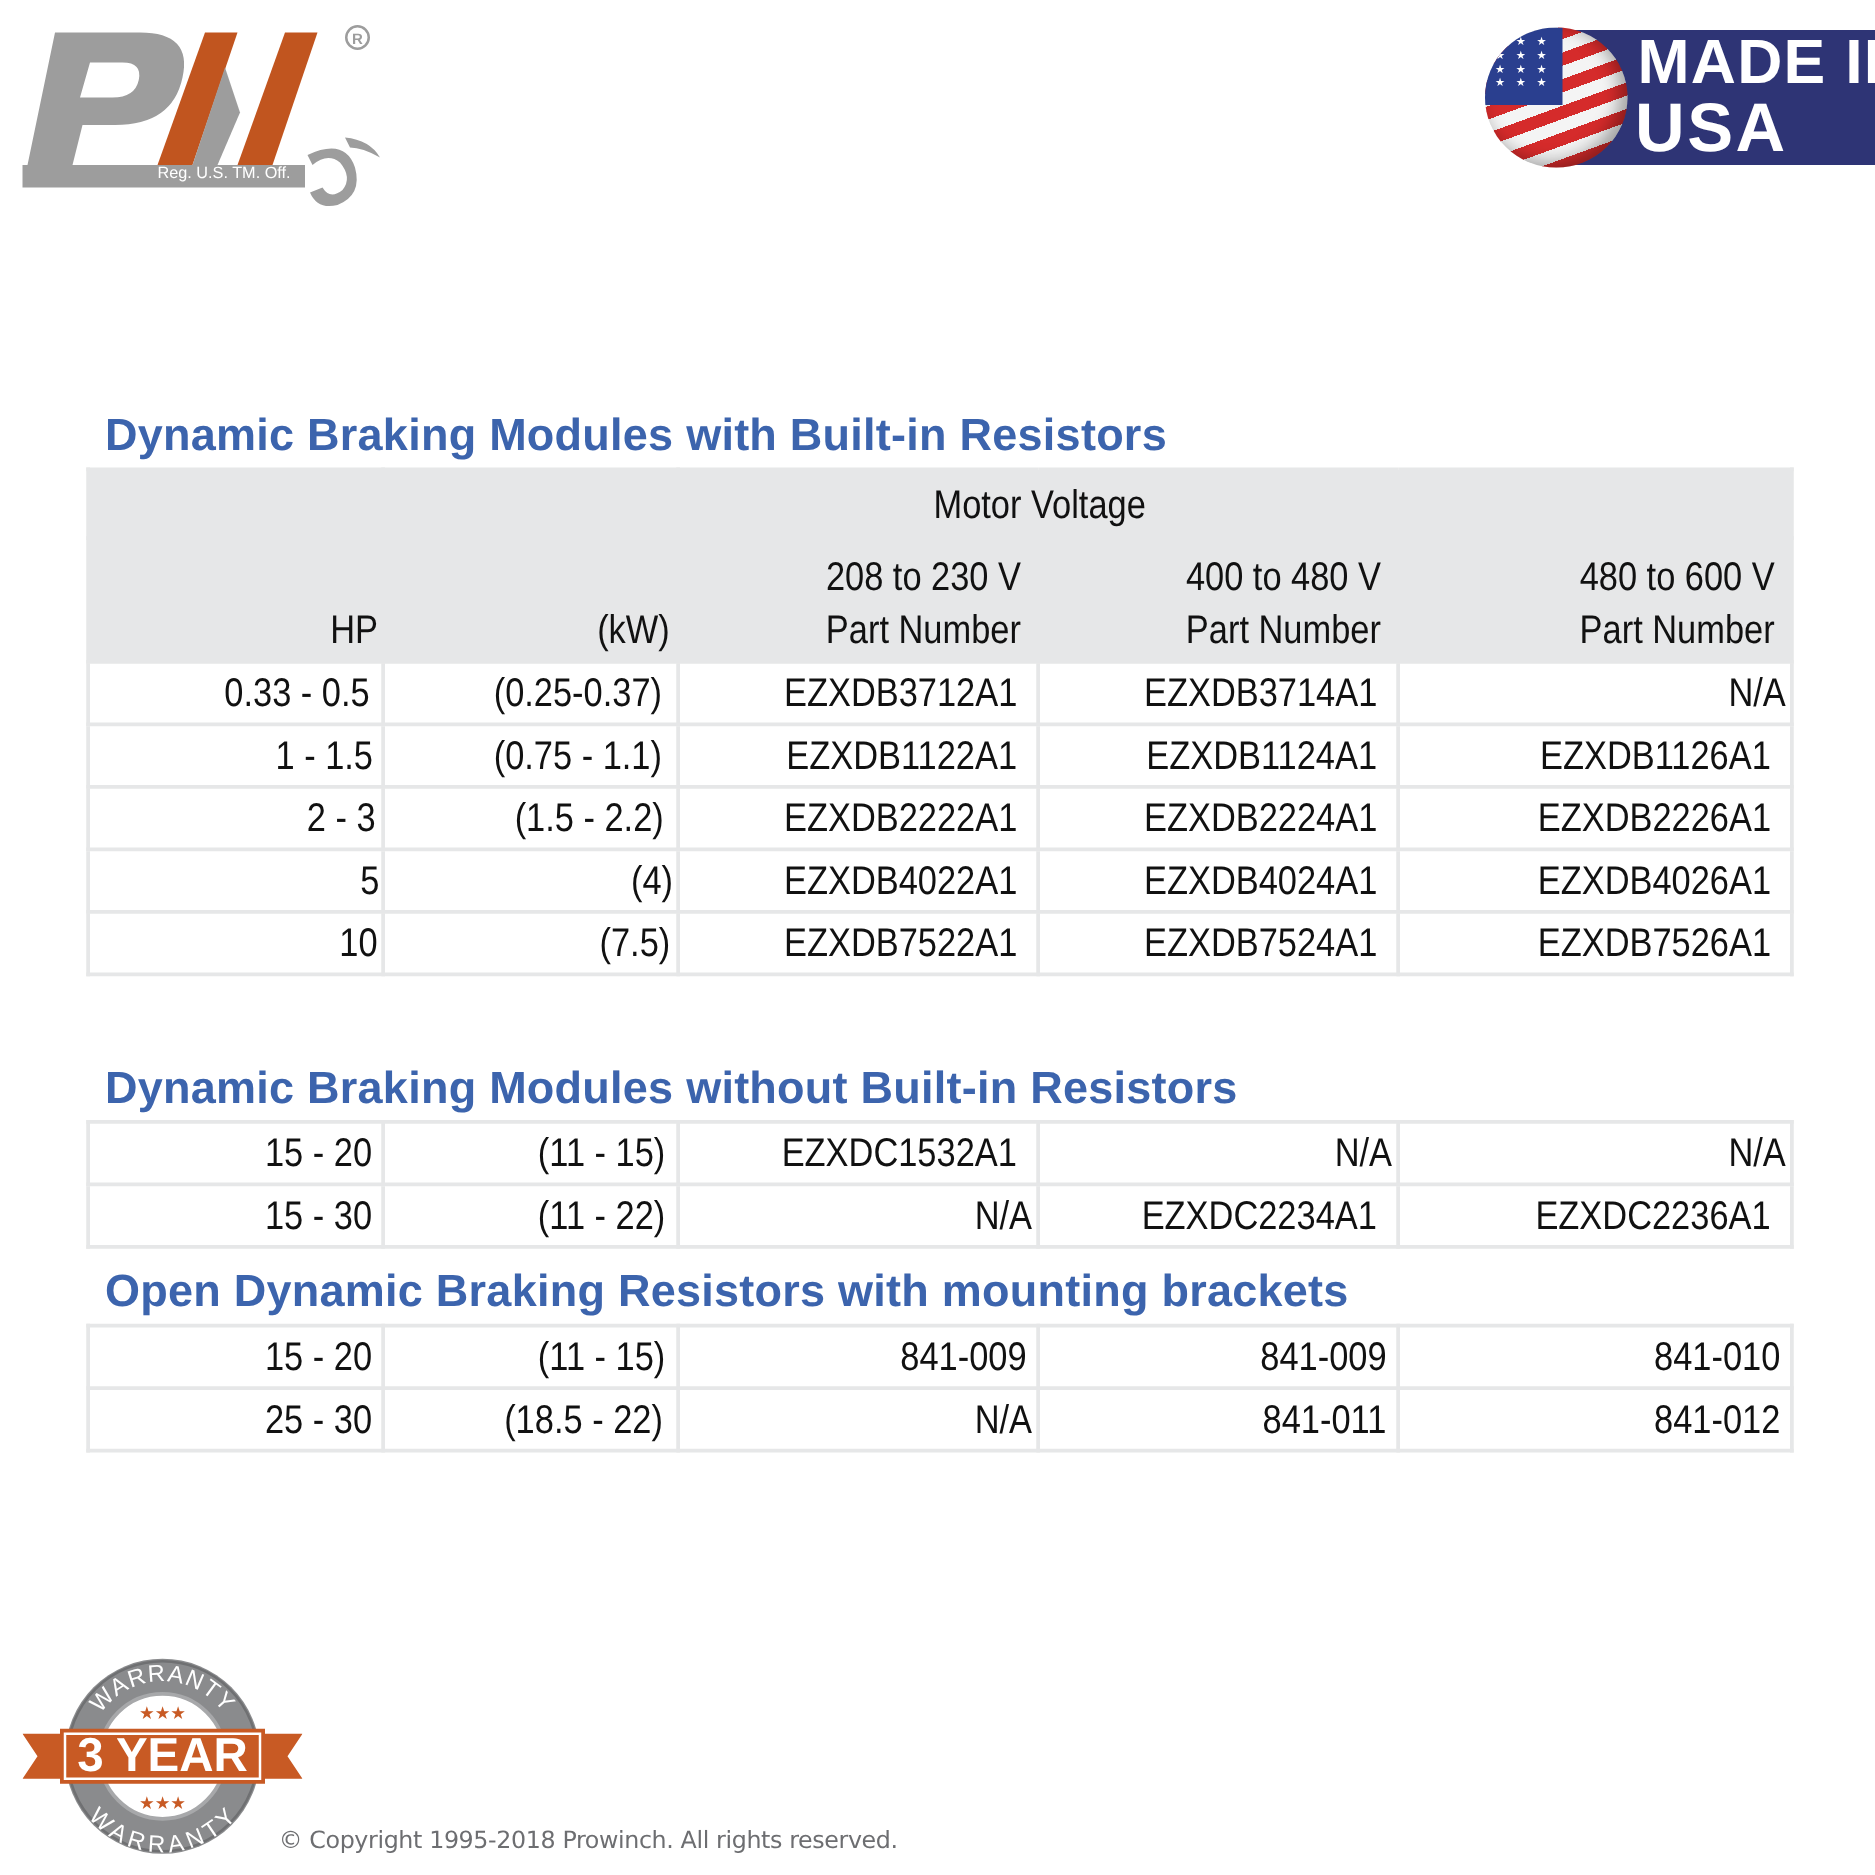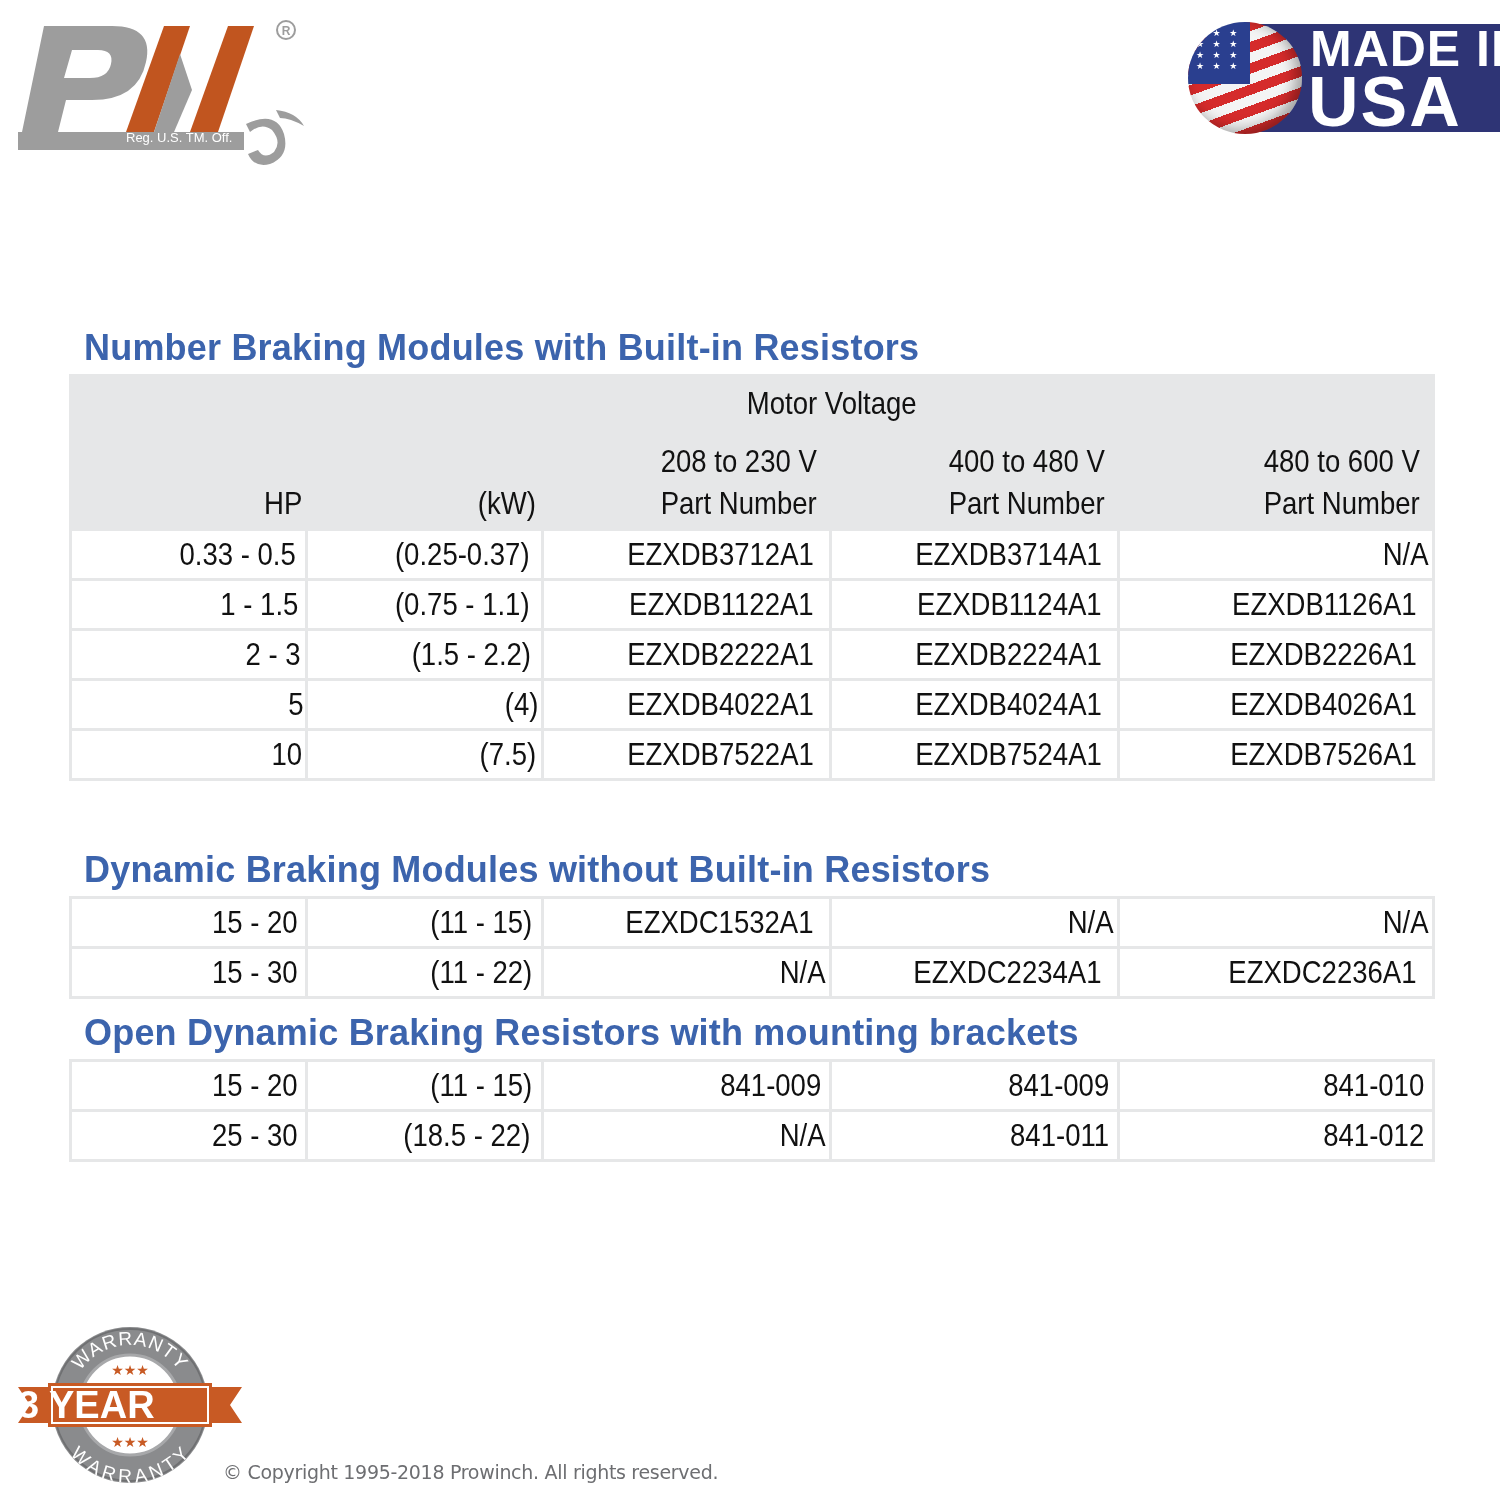--- a/index.html
+++ b/index.html
@@ -30,21 +30,21 @@
       color: #fff; font-size: 9px; line-height: 11px; letter-spacing: 3px;
       padding: 6px 0 0 8px; box-sizing: border-box;
     }
     .usa-badge .made {
       position: absolute; left: 124px; top: 5px; color: #fff;
       font-weight: bold; font-size: 50px; letter-spacing: 1px; line-height: 44px;
       white-space: nowrap;
     }
     .usa-badge .usa {
       position: absolute; left: 122px; top: 40px; color: #fff;
-      font-weight: bold; font-size: 70px; letter-spacing: 2px; line-height: 80px;
+      font-weight: bold; font-size: 55px; letter-spacing: 2px; line-height: 80px;
       white-space: nowrap;
     }
 
     
     .section-title {
       position: absolute; left: 84px;
       color: #3c64ad; font-weight: bold; font-size: 36px; line-height: 40px;
       white-space: nowrap; letter-spacing: 0.2px;
     }
 
@@ -113,21 +113,21 @@
 
 <div class="usa-badge">
   <div class="band"></div>
   <div class="flag">
     <div class="canton">★ ★ ★ ★ ★ ★ ★ ★ ★ ★ ★ ★</div>
   </div>
   <div class="made">MADE IN</div>
   <div class="usa">USA</div>
 </div>
 
-<div class="section-title" style="top:328px;">Number Braking Modules with Built-in Resistors</div>
+<div class="section-title" style="top:328px;">Dynamic Braking Modules with Built-in Resistors</div>
 
 <table class="spec-table" style="top:374px;">
   <colgroup>
       <col class="c-hp">
       <col class="c-kw">
       <col class="c-v1">
       <col class="c-v2">
       <col class="c-v3">
     </colgroup>
   <thead>
@@ -272,16 +272,16 @@
 
     <polygon points="0,62 36,62 36,98 0,98 12,80" fill="#c85a24"></polygon>
     <polygon points="224,62 188,62 188,98 224,98 212,80" fill="#c85a24"></polygon>
 
     <rect x="30" y="58" width="164" height="44" fill="#c85a24"></rect>
     <rect x="34" y="62" width="156" height="36" fill="none" stroke="#ffffff" stroke-width="2"></rect>
 
     <text x="112" y="50" text-anchor="middle" font-size="14" fill="#c85a24" font-family="DejaVu Sans, sans-serif">★★★</text>
     <text x="112" y="122" text-anchor="middle" font-size="14" fill="#c85a24" font-family="DejaVu Sans, sans-serif">★★★</text>
   </svg>
-  <span style="position:absolute;left:0;width:224px;top:59px;color:#fff;font-weight:bold;font-size:38px;line-height:42px;font-family:'Liberation Sans',sans-serif;">3 YEAR</span>
+  <span style="position:absolute;left:0;width:224px;top:59px;text-align:center;color:#fff;font-weight:bold;font-size:38px;line-height:42px;font-family:'Liberation Sans',sans-serif;">3 YEAR</span>
 </div>
 
 <div class="copyright">© Copyright 1995-2018 Prowinch.  All rights reserved.</div>
 
 </body></html>

